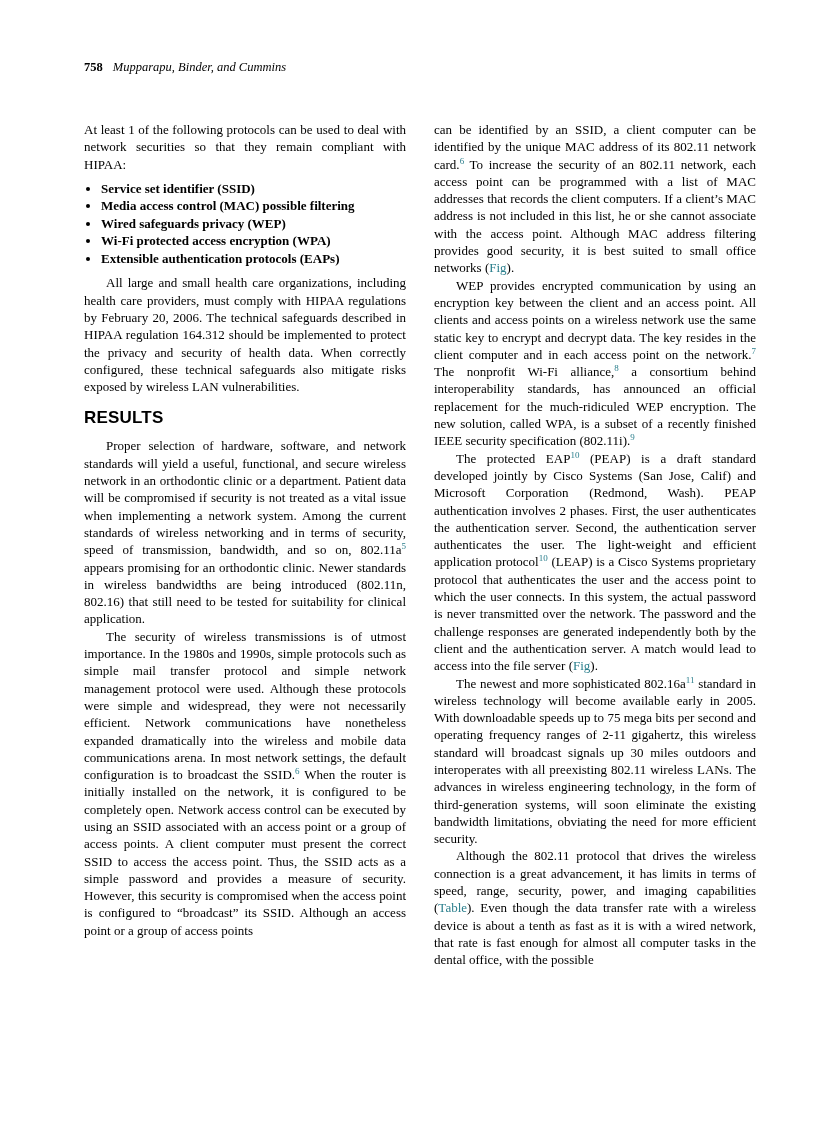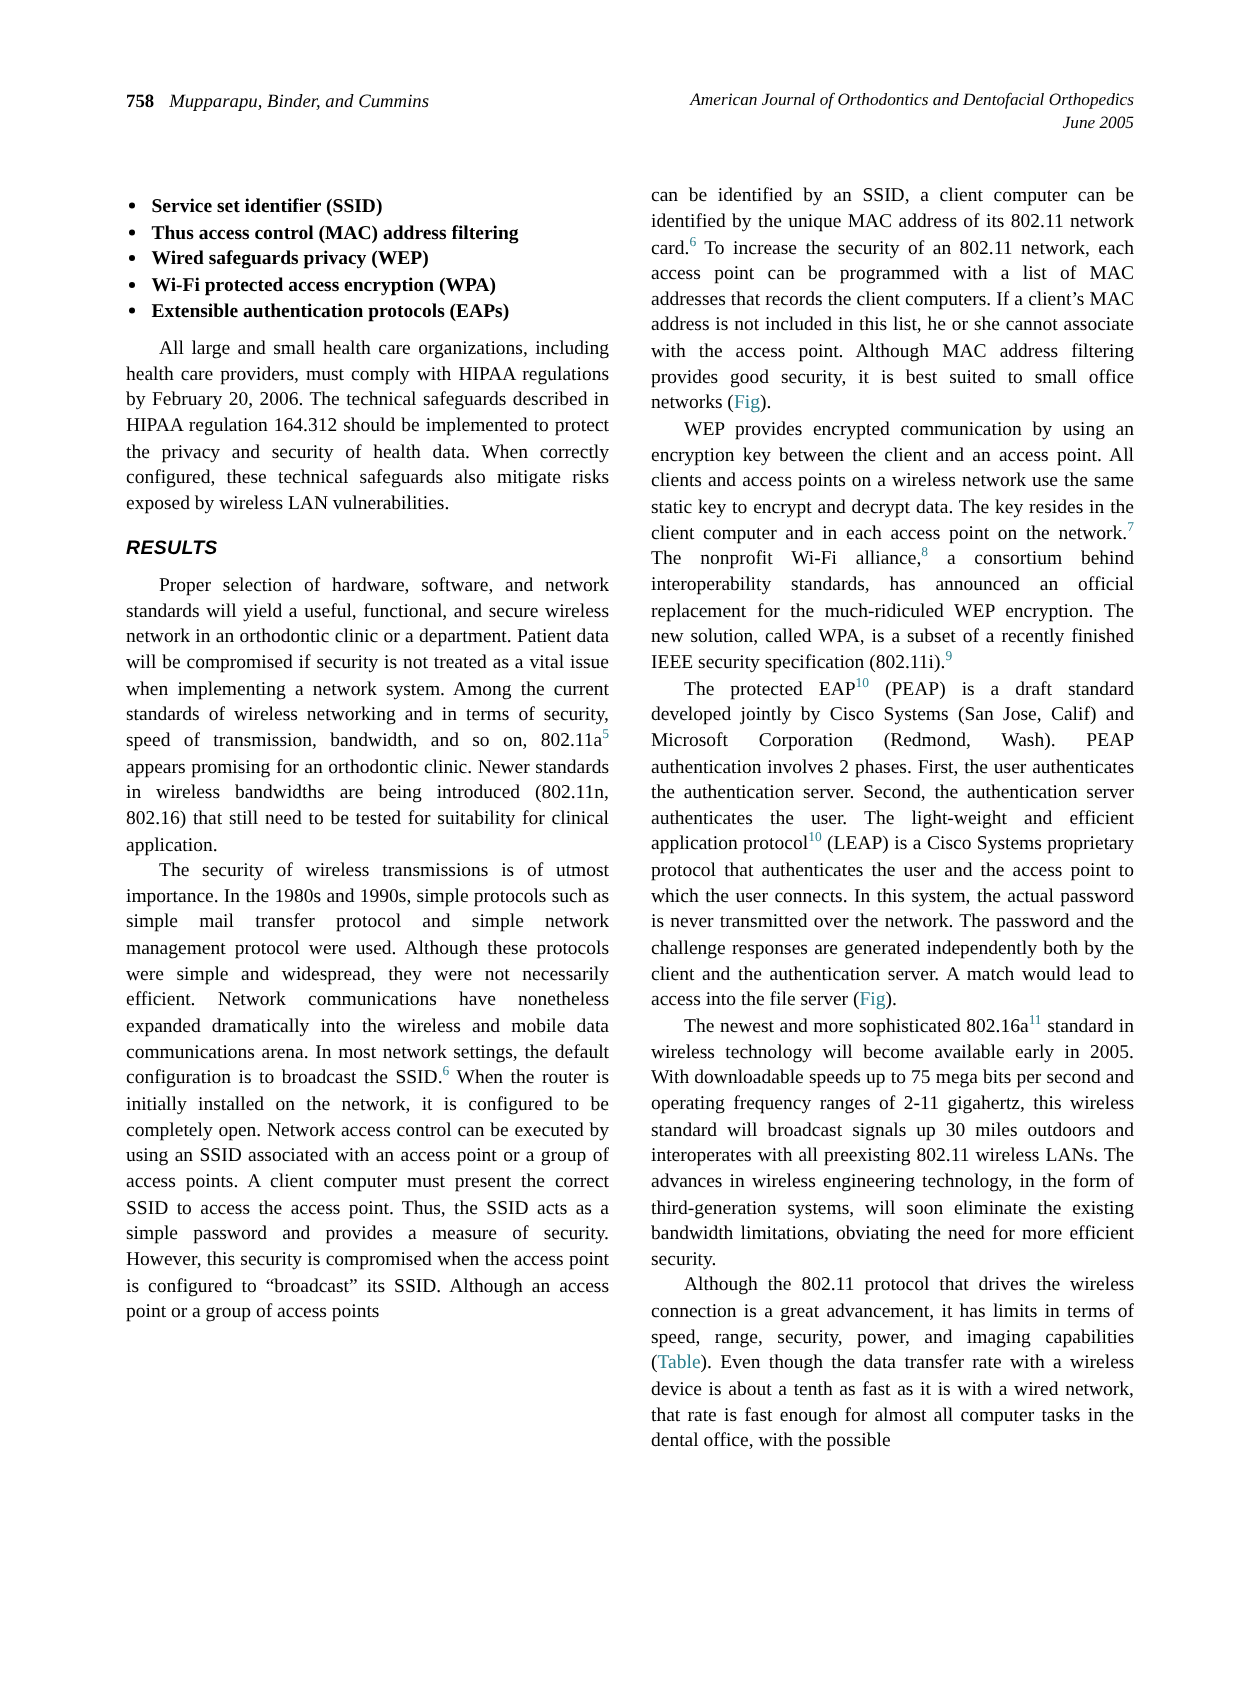--- a/index.html
+++ b/index.html
@@ -20,49 +20,46 @@
   .article-body {
     position:absolute; top:121px; left:84px; width:672px;
     display:flex; gap:28px;
   }
   .column { width:322px; }
   .para {
     font-size:13px; line-height:17.3px; text-align:justify;
   }
   .para.indent { text-indent:22px; }
   .section-heading {
-    font-family:"Liberation Sans", sans-serif; font-size:13px; font-weight:bold;
-    margin:13px 0 9px 0; letter-spacing:0.2px;font-style:italic;
+    font-family:"Liberation Sans", sans-serif; font-size:17px; font-weight:bold;
+    margin:13px 0 9px 0; letter-spacing:0.2px;
   }
   .bullet-list { margin:7px 0 7px 2px; padding-left:15px; list-style:disc outside;font-weight:bold; }
   .bullet-list li { font-size:13px; line-height:17.5px; }
   sup.ref-link {
     font-size:9px; line-height:0; vertical-align:super; cursor:pointer;
   }
   .fig-link { cursor:pointer; }
 </style>
 </head>
 <body>
 
 <div class="page">
   <header class="page-header">
     <div class="header-left">
       <span class="page-number">758</span><span class="authors">Mupparapu, Binder, and Cummins</span>
     </div>
-    <div class="header-right">
-      <div class="journal-name">American Journal of Orthodontics and Dentofacial Orthopedics</div>
-      <div class="journal-issue">June 2005</div>
-    </div>
   </header>
 
   <main class="article-body">
     <div class="column">
+        <p class="para">At least 1 of the following protocols can be used to deal with network securities so that they remain compliant with HIPAA:</p>
         <ul class="bullet-list">
           <li>Service set identifier (SSID)</li>
-          <li>Thus access control (MAC) address filtering</li>
+          <li>Media access control (MAC) possible filtering</li>
           <li>Wired safeguards privacy (WEP)</li>
           <li>Wi-Fi protected access encryption (WPA)</li>
           <li>Extensible authentication protocols (EAPs)</li>
         </ul>
         <p class="para indent">All large and small health care organizations, including health care providers, must comply with HIPAA regulations by February 20, 2006. The technical safeguards described in HIPAA regulation 164.312 should be implemented to protect the privacy and security of health data. When correctly configured, these technical safeguards also mitigate risks exposed by wireless LAN vulnerabilities.</p>
         <h2 class="section-heading">RESULTS</h2>
         <p class="para indent">Proper selection of hardware, software, and network standards will yield a useful, functional, and secure wireless network in an orthodontic clinic or a department. Patient data will be compromised if security is not treated as a vital issue when implementing a network system. Among the current standards of wireless networking and in terms of security, speed of transmission, bandwidth, and so on, 802.11a<sup class="ref-link" style="color: rgb(42, 126, 140);">5</sup> appears promising for an orthodontic clinic. Newer standards in wireless bandwidths are being introduced (802.11n, 802.16) that still need to be tested for suitability for clinical application.</p>
         <p class="para indent">The security of wireless transmissions is of utmost importance. In the 1980s and 1990s, simple protocols such as simple mail transfer protocol and simple network management protocol were used. Although these protocols were simple and widespread, they were not necessarily efficient. Network communications have nonetheless expanded dramatically into the wireless and mobile data communications arena. In most network settings, the default configuration is to broadcast the SSID.<sup class="ref-link" style="color: rgb(42, 126, 140);">6</sup> When the router is initially installed on the network, it is configured to be completely open. Network access control can be executed by using an SSID associated with an access point or a group of access points. A client computer must present the correct SSID to access the access point. Thus, the SSID acts as a simple password and provides a measure of security. However, this security is compromised when the access point is configured to “broadcast” its SSID. Although an access point or a group of access points</p>
       </div>
     <div class="column">

